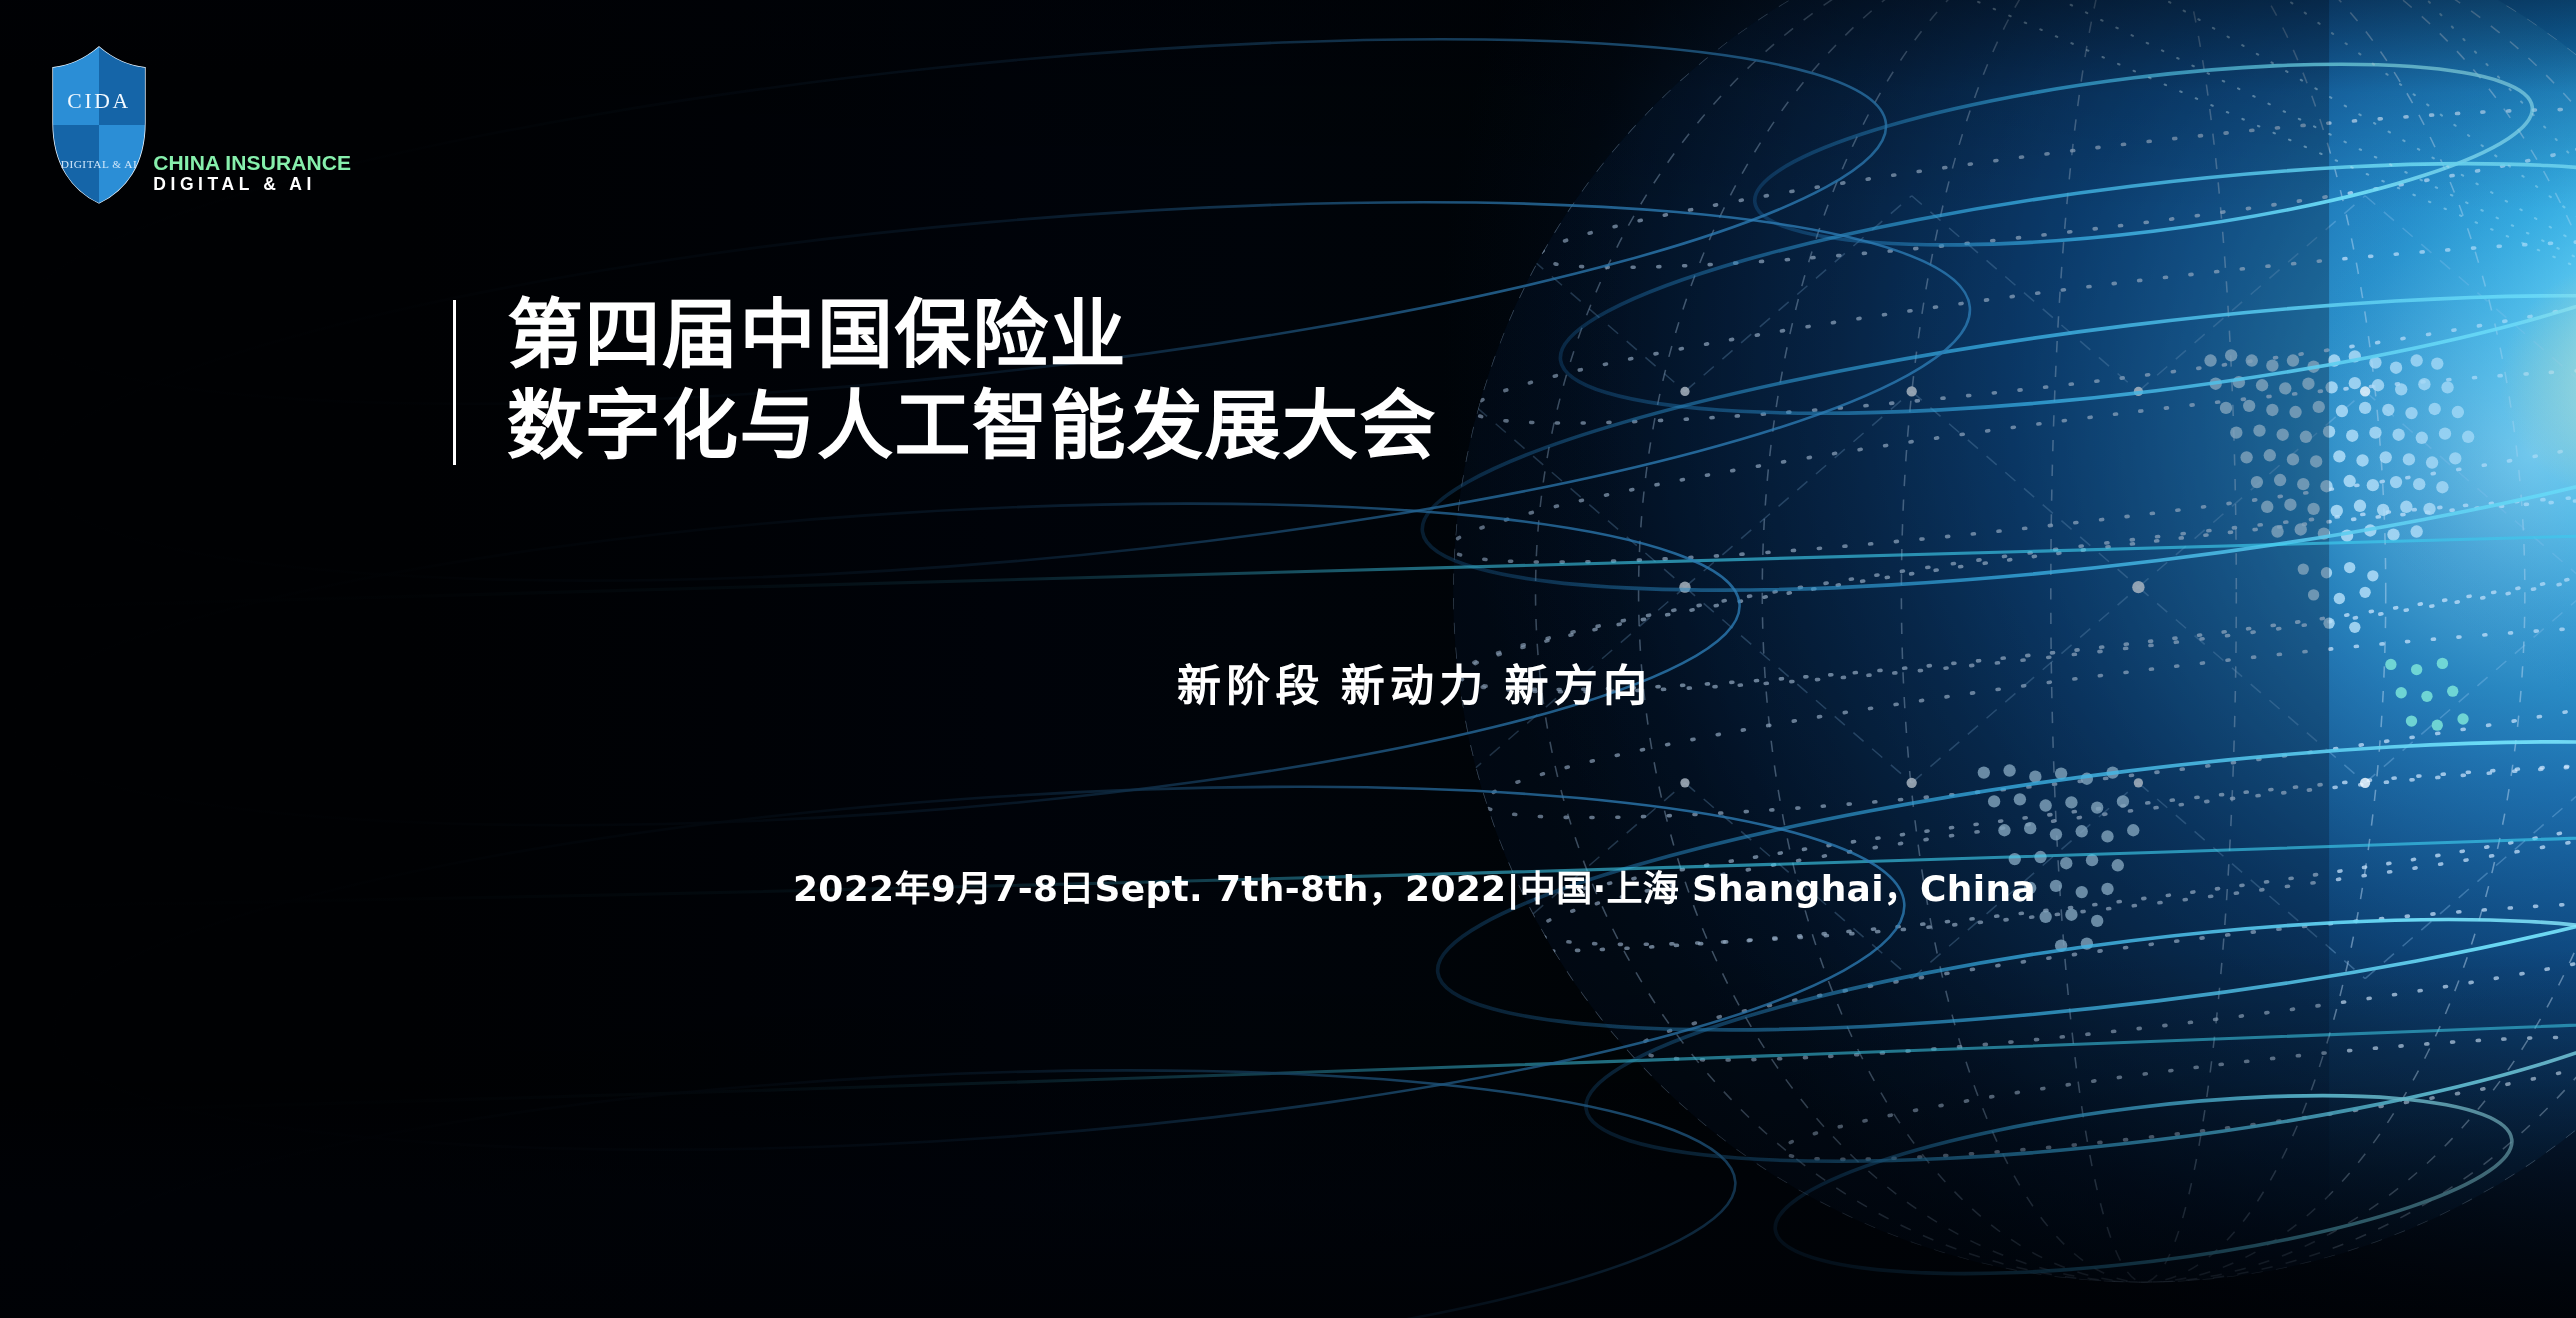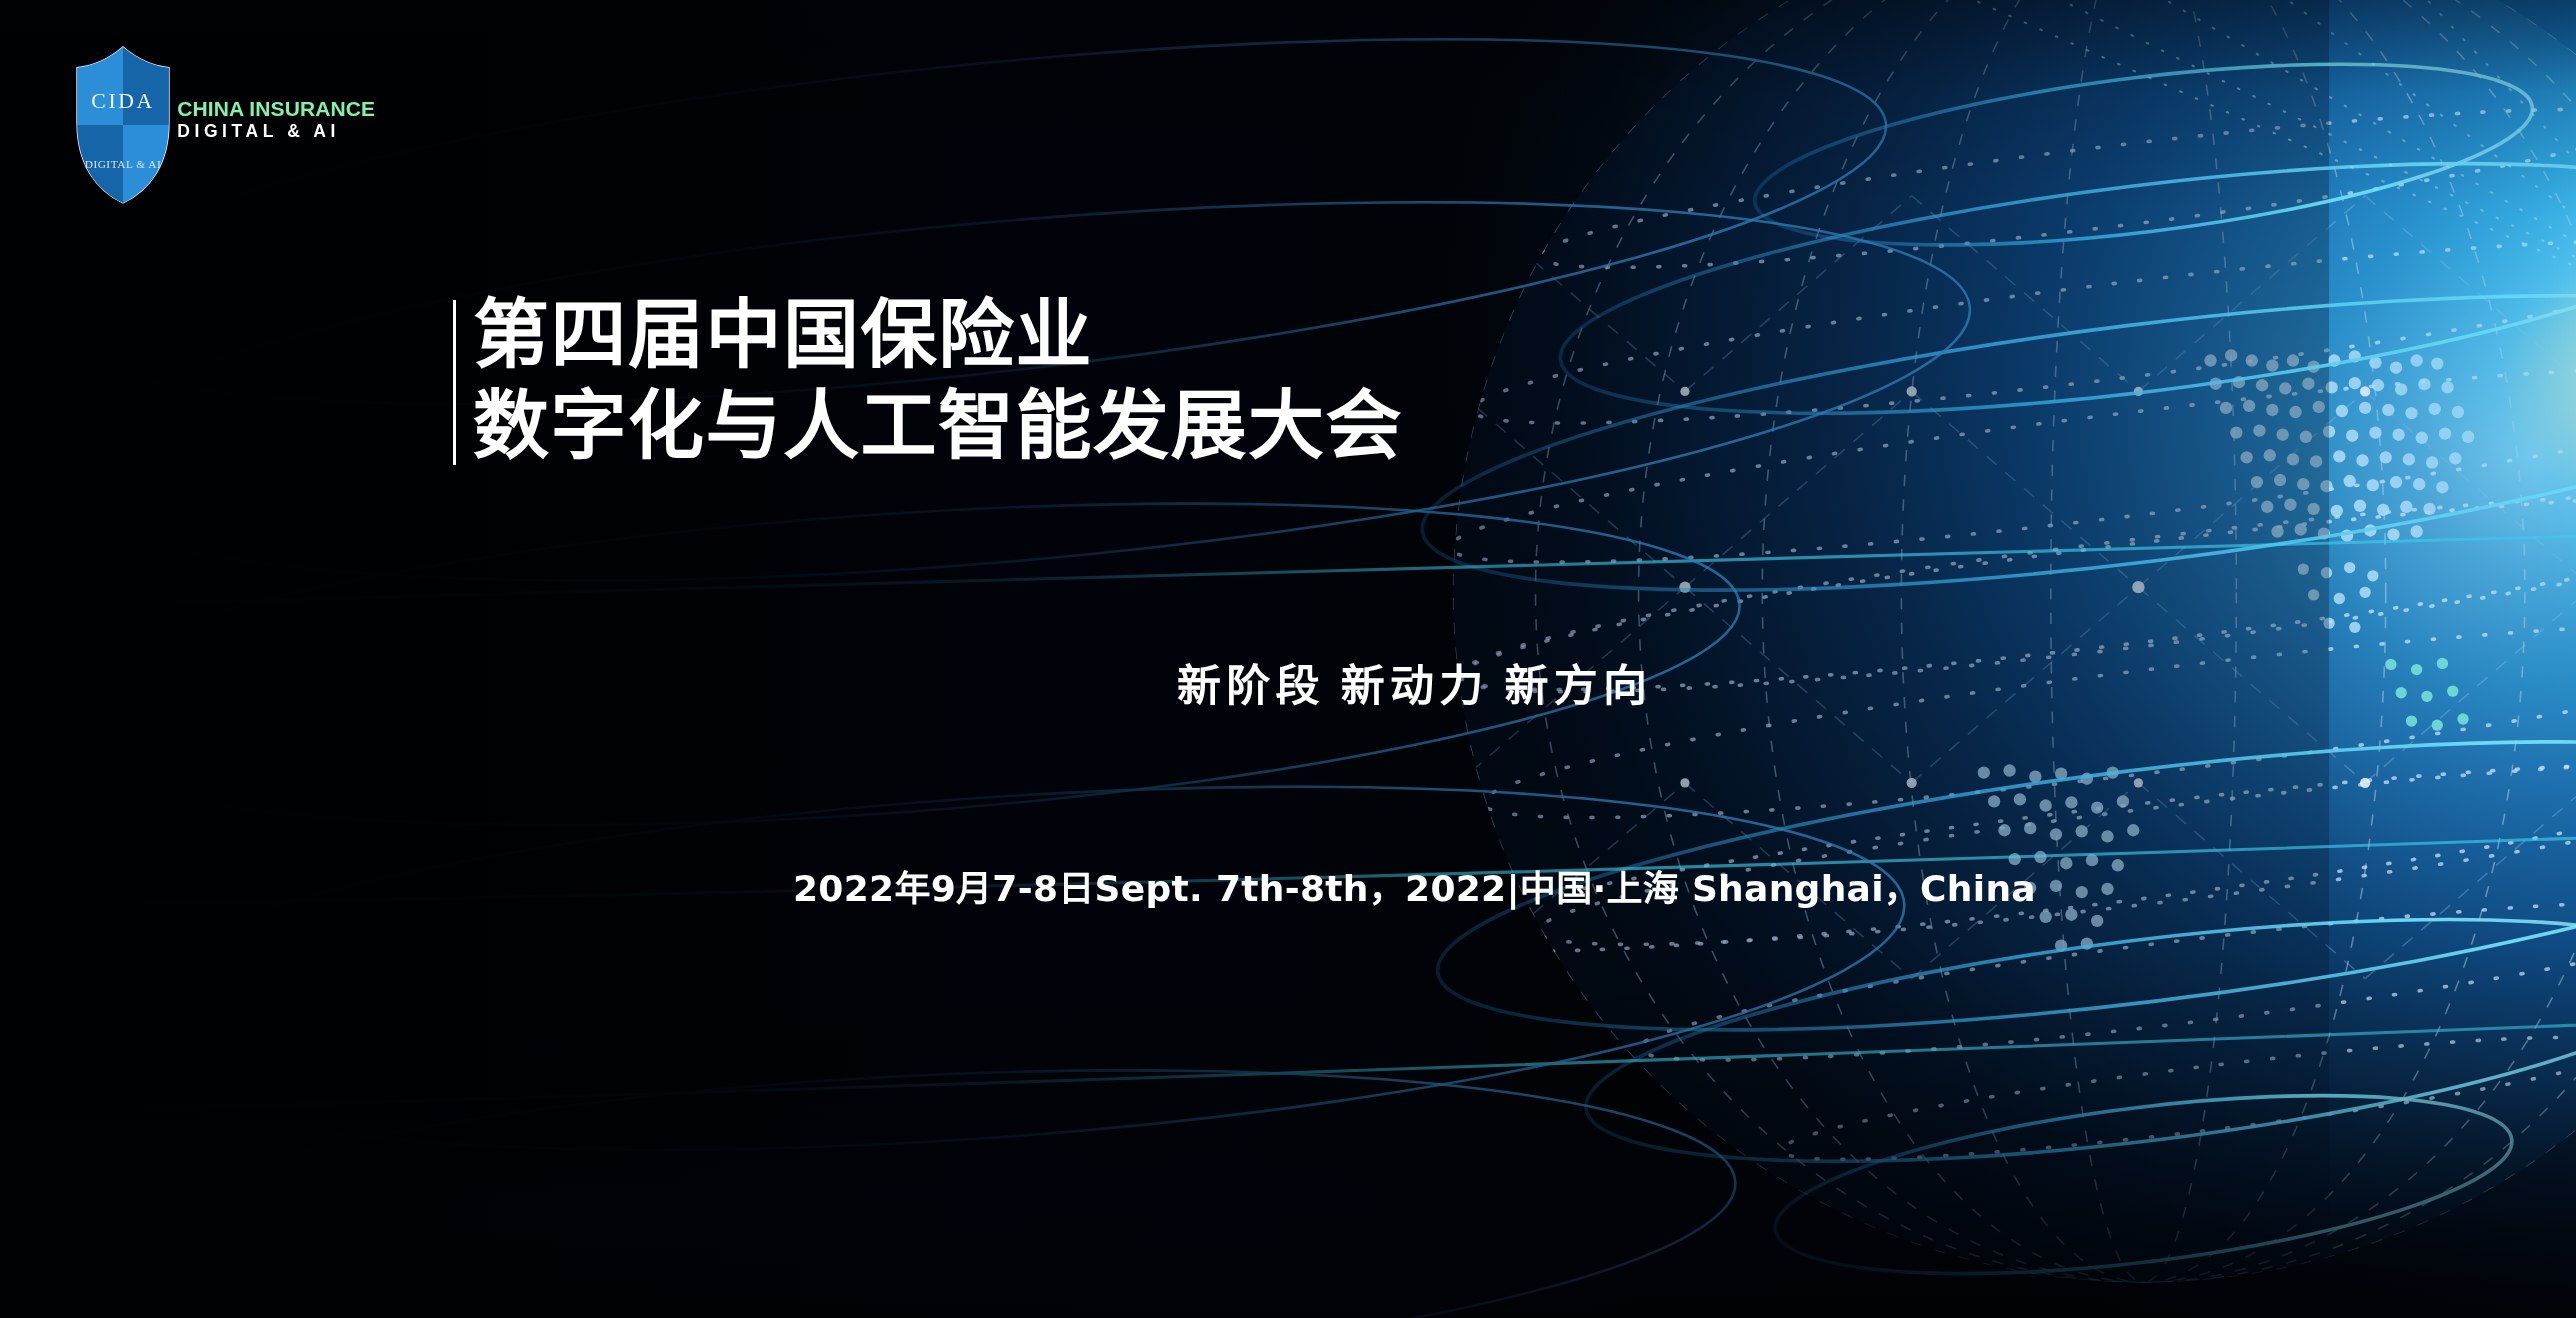--- a/index.html
+++ b/index.html
@@ -49,22 +49,22 @@
     background:linear-gradient(180deg,
       rgba(0,2,6,0.42) 0%,
       rgba(0,0,0,0.10) 7%,
       rgba(0,0,0,0) 16%);
   }
 
   .svg-layer{position:absolute;inset:0;width:100%;height:100%;}
 
   
   .logo-block{
-    position:absolute;left:74px;top:45px;
-    display:flex;align-items:center;
+    position:absolute;left:50px;top:45px;
+    display:flex;align-items:flex-end;
   }
   .shield{width:98px;height:160px;display:block;}
   .logo-words{
     margin-left:5.2px;margin-bottom:11.3px;
     display:flex;flex-direction:column;line-height:1;
   }
   .logo-ci{
     color:#86efac;font-size:21px;font-weight:bold;
     letter-spacing:0.1px;white-space:nowrap;
   }
@@ -104,21 +104,21 @@
   .headline-divider{
     width:2.6px;align-self:stretch;background:#fff;
     margin-top:11.3px;margin-bottom:6.2px;
   }
   .headline-cn{
     display:flex;flex-direction:column;padding-left:17.5px;
     font-family:"DejaVu Sans","Liberation Sans",sans-serif;
   }
   .cn-line{
     color:#fff;font-size:76px;font-weight:bold;
-    letter-spacing:1.5px;line-height:1.20;white-space:nowrap;
+    letter-spacing:1.5px;line-height:1.20;white-space:nowrap;margin-left:34px;
   }
 
   
   .tagline{
     position:absolute;left:1177px;top:650px;
     color:#fff;font-size:44px;font-weight:bold;
     letter-spacing:5.2px;white-space:nowrap;
     font-family:Liberation Serif, serif;
   }
 

